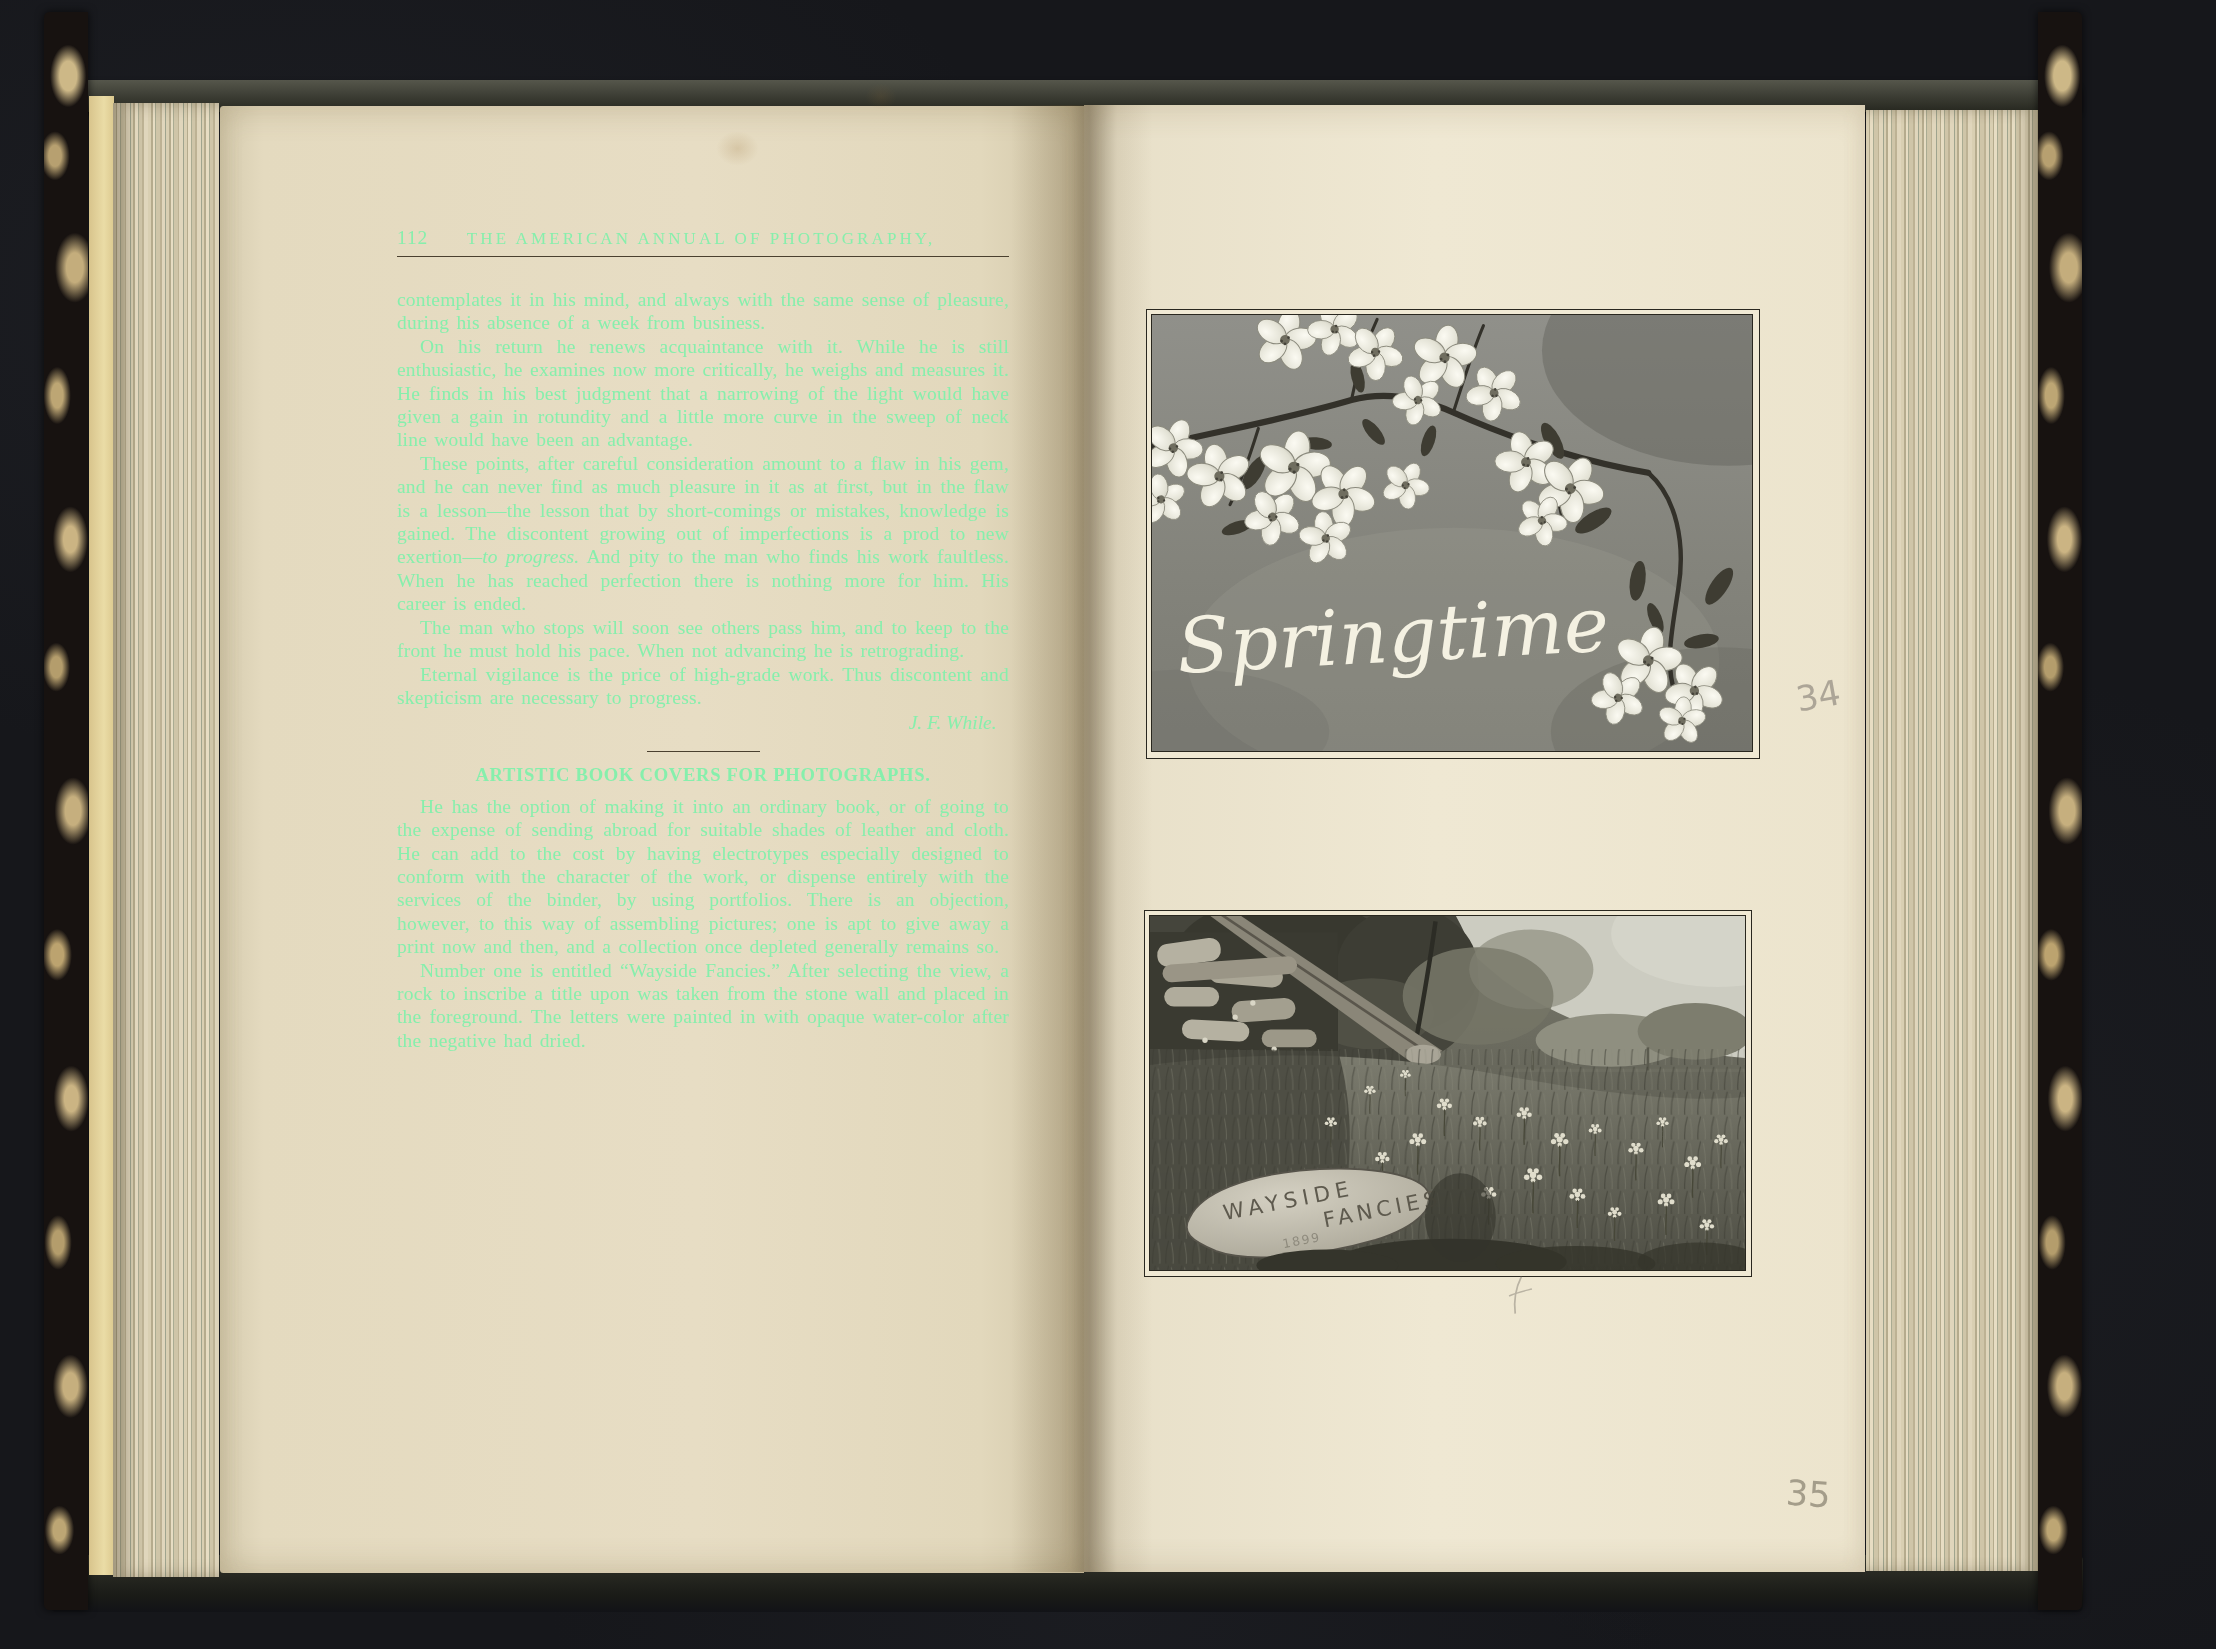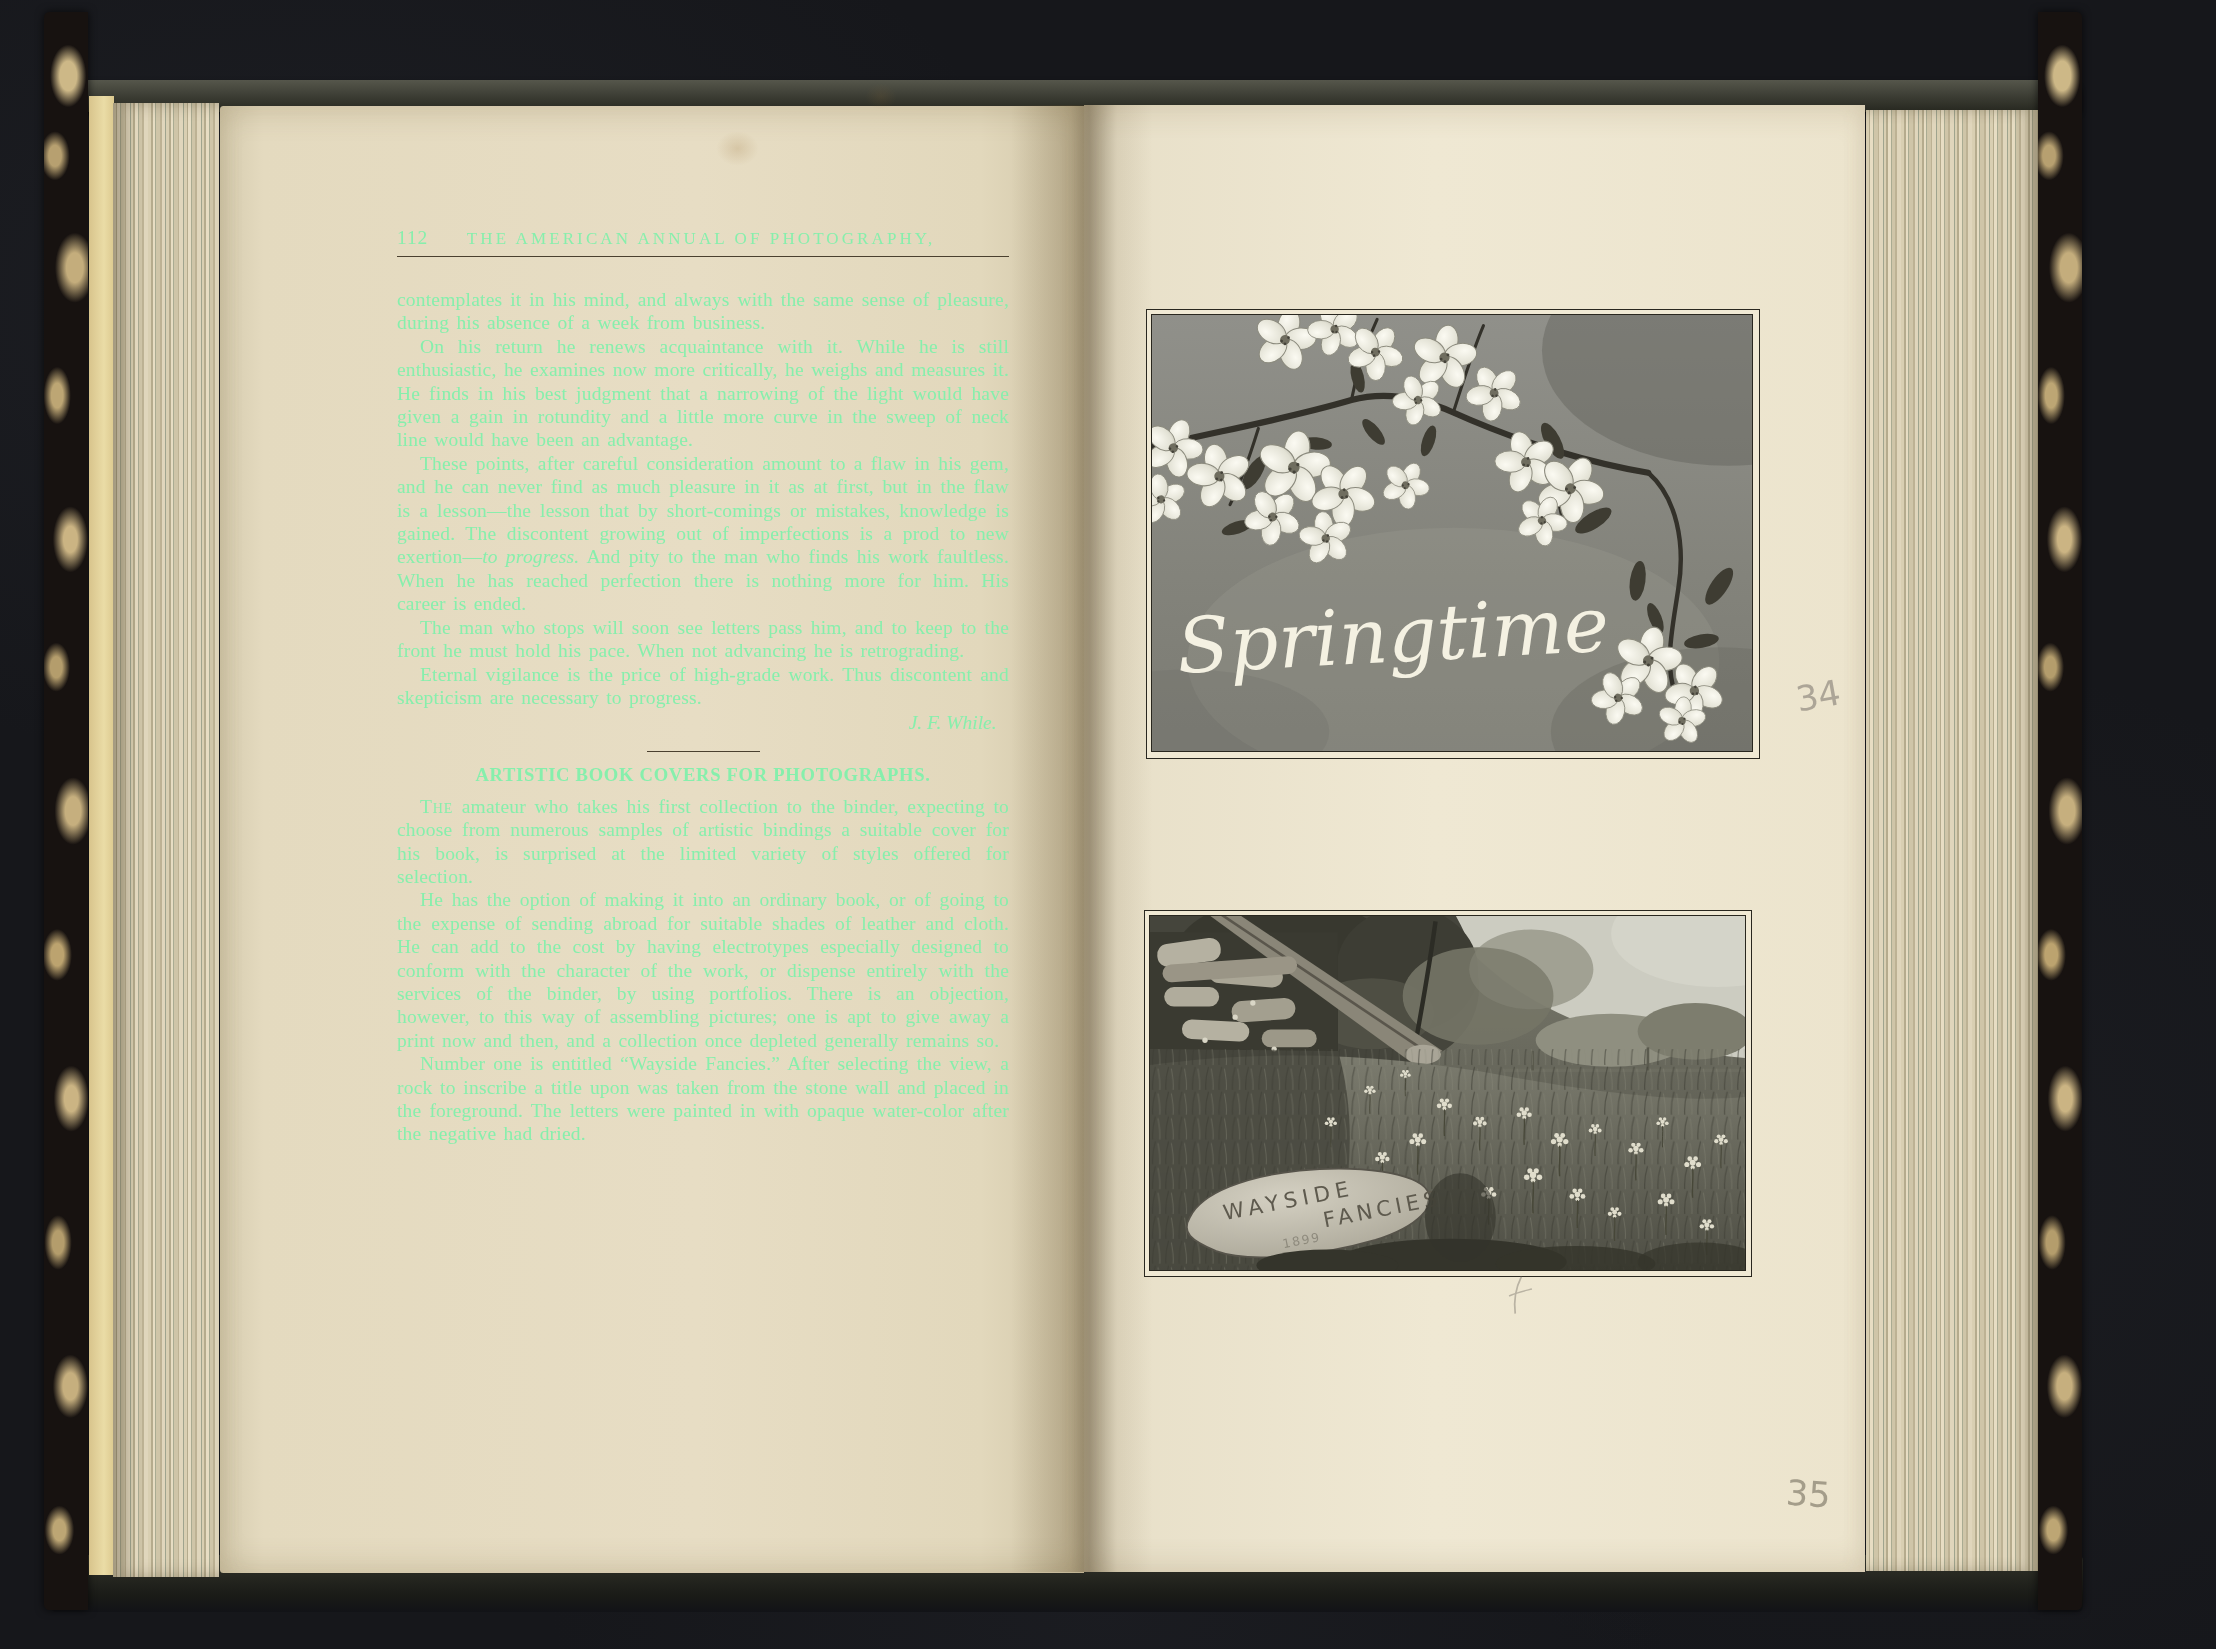--- a/index.html
+++ b/index.html
@@ -109,28 +109,27 @@
 <div class="abs" id="text-col">
   <div id="hdr">
     <span class="pg-num">112</span>
     <span class="run-title">THE AMERICAN ANNUAL OF PHOTOGRAPHY,</span>
   </div>
   <hr id="hdr-rule">
   <div id="body-a">
       <p class="body-para noindent"><span>contemplates it in his mind, and always with the same sense of pleasure, during his absence of a week from business.</span></p>
       <p class="body-para"><span>On his return he renews acquaintance with it. While he is still enthusiastic, he examines now more critically, he weighs and measures it. He finds in his best judgment that a narrowing of the light would have given a gain in rotundity and a little more curve in the sweep of neck line would have been an advantage.</span></p>
       <p class="body-para"><span>These points, after careful consideration amount to a flaw in his gem, and he can never find as much pleasure in it as at first, but in the flaw is a lesson—the lesson that by short-comings or mistakes, knowledge is gained. The discontent growing out of imperfections is a prod to new exertion—</span><span class="r-italic">to progress.</span><span> And pity to the man who finds his work faultless. When he has reached perfection there is nothing more for him. His career is ended.</span></p>
-      <p class="body-para"><span>The man who stops will soon see letters pass him, and to keep to the front he must hold his pace. When not advancing he is retrograding.</span></p>
+      <p class="body-para"><span>The man who stops will soon see others pass him, and to keep to the front he must hold his pace. When not advancing he is retrograding.</span></p>
       <p class="body-para"><span>Eternal vigilance is the price of high-grade work. Thus discontent and skepticism are necessary to progress.</span></p>
     </div>
   <div id="signature">J. F. While.</div>
   <hr id="divider">
   <h2 id="sec-heading">ARTISTIC BOOK COVERS FOR PHOTOGRAPHS.</h2>
   <div id="body-b">
-      <p class="body-para"><span class="r-leadcaps">The</span><span> amateur who takes his first collection to the binder, expecting to choose from numerous samples of artistic bindings a suitable cover for his book, is surprised at the limited variety of styles offered for selection.</span></p>
       <p class="body-para"><span>He has the option of making it into an ordinary book, or of going to the expense of sending abroad for suitable shades of leather and cloth. He can add to the cost by having electrotypes especially designed to conform with the character of the work, or dispense entirely with the services of the binder, by using portfolios. There is an objection, however, to this way of assembling pictures; one is apt to give away a print now and then, and a collection once depleted generally remains so.</span></p>
       <p class="body-para"><span>Number one is entitled “Wayside Fancies.” After selecting the view, a rock to inscribe a title upon was taken from the stone wall and placed in the foreground. The letters were painted in with opaque water-color after the negative had dried.</span></p>
     </div>
 </div>
 
 <div class="abs plate" id="plate-springtime">
   <svg width="600" height="436" viewBox="0 0 677 492">
     <defs>
       <linearGradient id="bg1" x1="0" y1="0" x2="0" y2="1">
         <stop offset="0" stop-color="#90908a"></stop>

